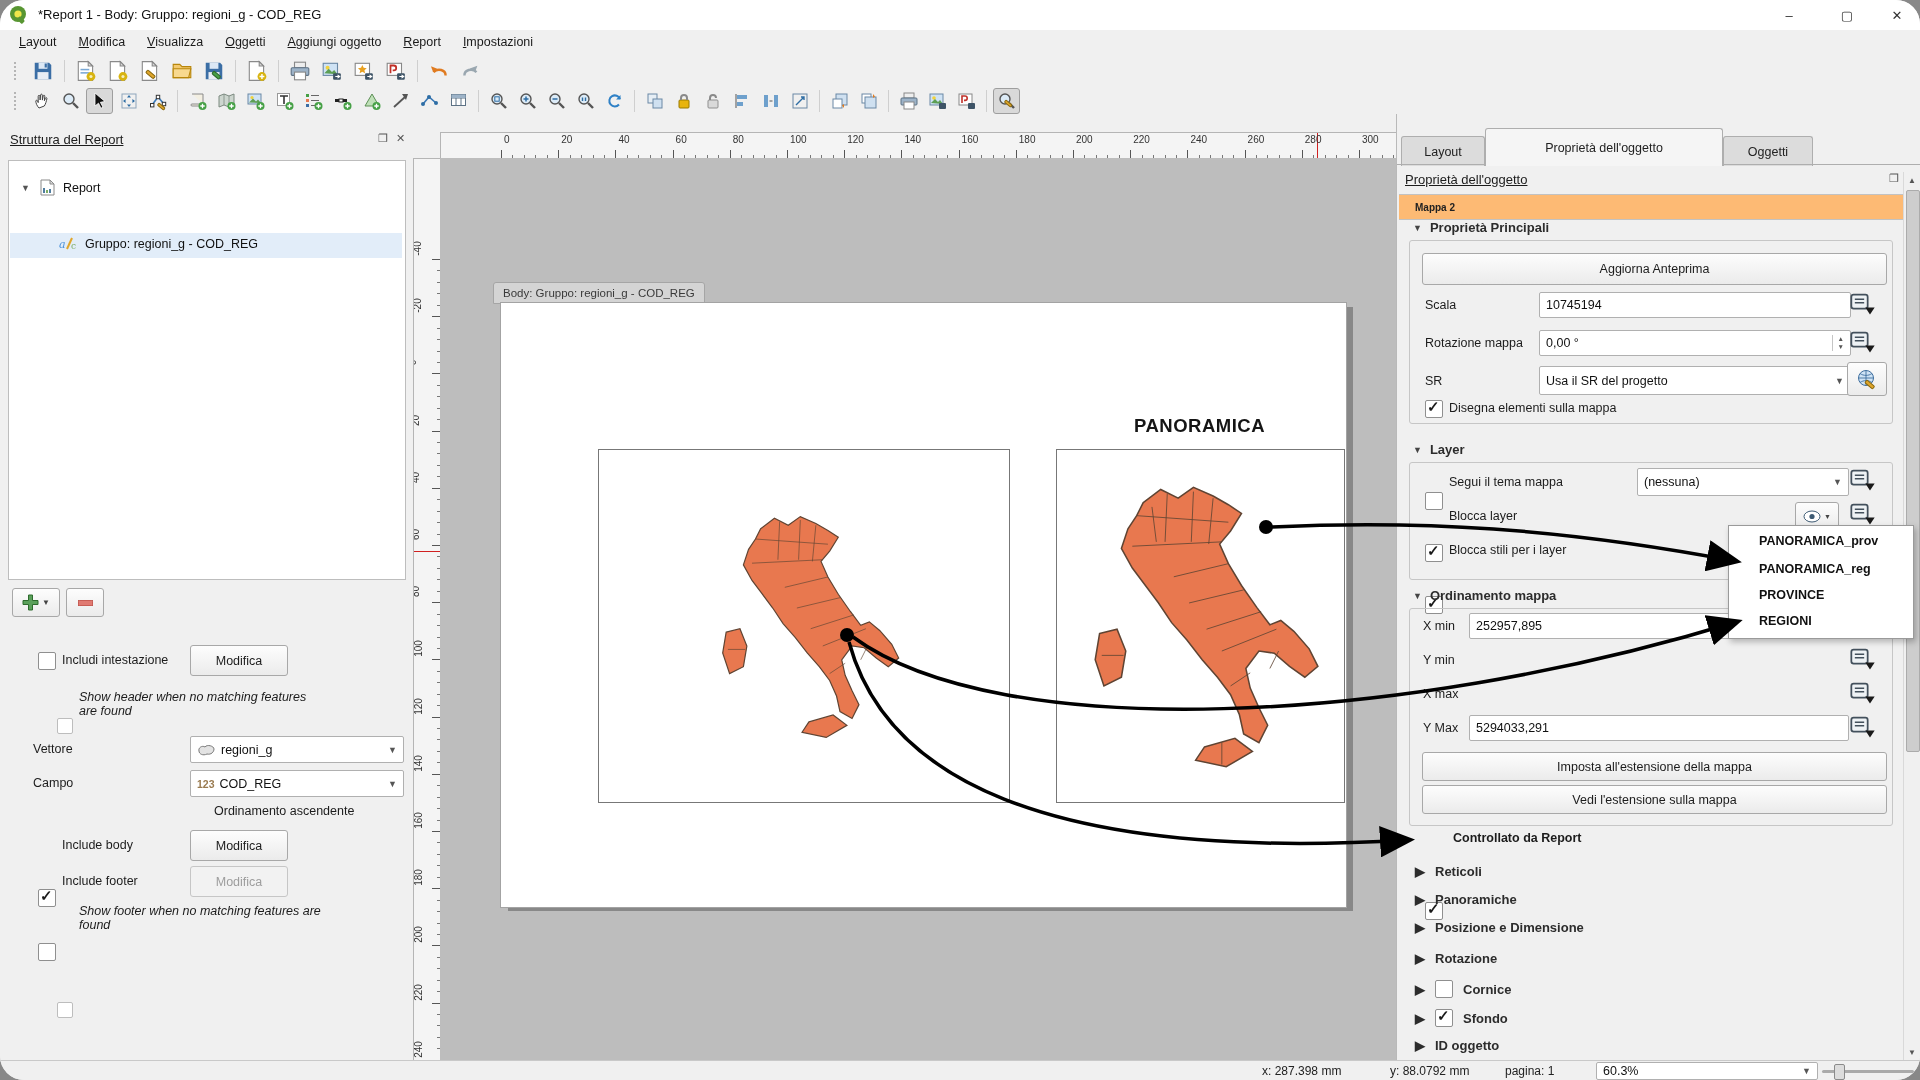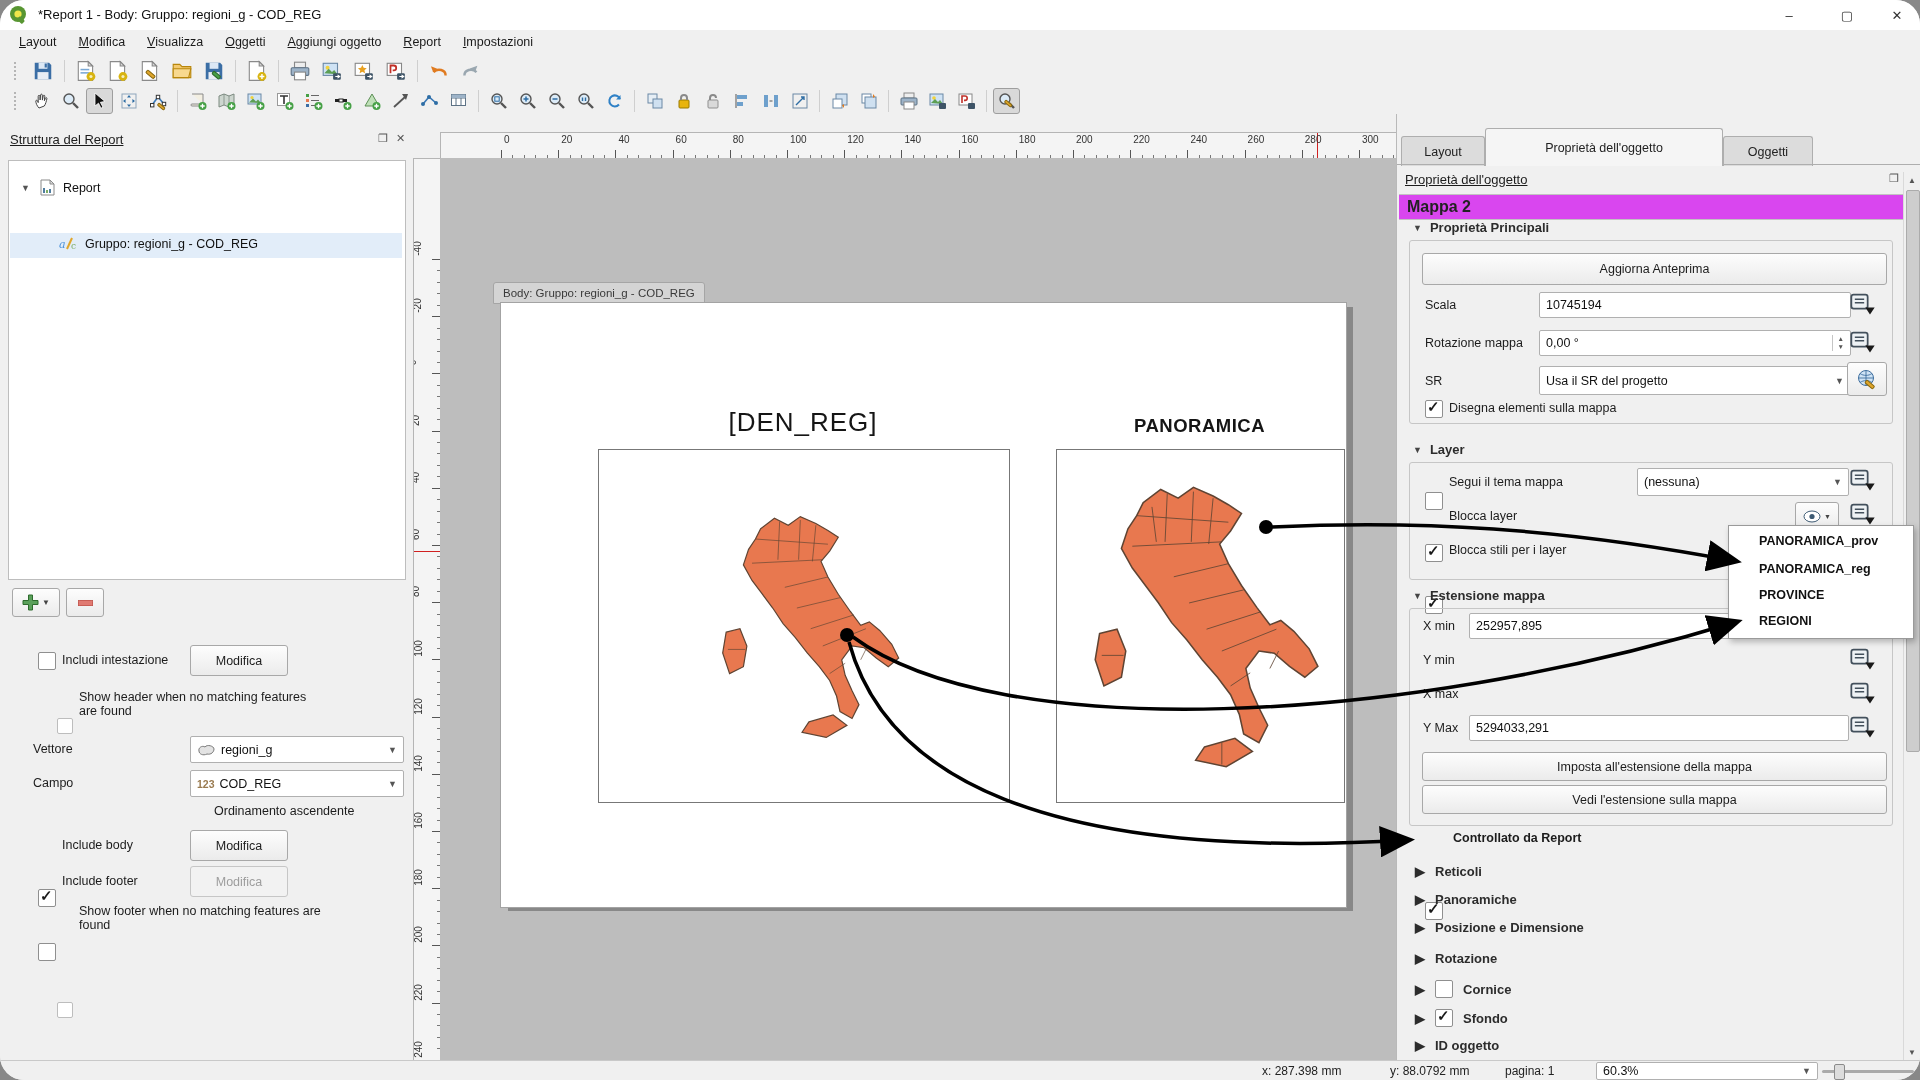--- a/index.html
+++ b/index.html
@@ -36,28 +36,28 @@
   #tree-sel{position:absolute;left:1px;top:72px;width:392px;height:25px;background:#e2edf9;}
   
   .btn{display:flex;align-items:center;justify-content:center;background:linear-gradient(#fdfdfd,#ebebeb);
        border:1px solid #a8a8a8;border-radius:3px;color:#1c1c1c;font-size:12.5px;}
   .btn.disabled{color:#9d9d9d;border-color:#c6c6c6;background:#f2f2f2;}
   .input,.combo{background:#fff;border:1px solid #b0b0b0;border-radius:2px;display:flex;align-items:center;padding:0 6px;font-size:12.5px;color:#111;}
   .combo .caret{margin-left:auto;color:#555;font-size:9px;}
   .checkbox{width:16px;height:16px;background:#fff;border:1px solid #8f8f8f;border-radius:2px;position:relative;}
   .checkbox.small{width:14px;height:14px;border-color:#bdbdbd;}
   .checkbox.checked::after{content:"\2713";position:absolute;left:1px;top:-3px;font-size:15px;font-weight:bold;color:#1a1a1a;}
-  .gray{color:#8d8d8d;}
+  .gray{color:#8d8d8d;font-style:italic;}
   .lbl{position:absolute;font-size:12.5px;color:#1c1c1c;}
   
   .tab{position:absolute;display:flex;align-items:center;justify-content:center;font-size:12.5px;color:#222;
        background:#dcdcdc;border:1px solid #aeaeae;border-bottom:none;border-radius:3px 3px 0 0;}
   .tab.active-tab{background:#f5f5f5;z-index:2;}
   #tabline{position:absolute;left:0;top:50px;width:524px;height:1px;background:#aeaeae;}
-  #item-bar{position:absolute;left:2px;top:80px;width:504px;height:24px;background:#d946ef;border-top:1px solid #c2c2c2;border-bottom:1px solid #c2c2c2;display:flex;align-items:center;font-weight:bold;padding-left:8px;font-size:16px;}
+  #item-bar{position:absolute;left:2px;top:80px;width:504px;height:24px;background:#fdba74;border-top:1px solid #c2c2c2;border-bottom:1px solid #c2c2c2;display:flex;align-items:center;font-weight:bold;padding-left:16px;font-size:10px;}
   .sec-head{position:absolute;display:flex;align-items:center;gap:8px;font-weight:bold;font-size:13px;color:#2c2c2c;}
   .sec-head .tri{font-size:9px;color:#444;}
   .gbox{position:absolute;border:1px solid #c6c6c6;border-radius:3px;}
   .dd-icon{position:absolute;width:28px;height:24px;}
   .collapse-row{position:absolute;display:flex;align-items:center;gap:10px;font-weight:bold;font-size:13px;color:#2c2c2c;}
   
   #canvas{left:413px;top:114px;width:983px;height:946px;background:#f0f0f0;overflow:hidden;}
   #hruler{position:absolute;left:27px;top:18px;width:956px;height:26px;background:#f4f4f4;border:1px solid #b5b5b5;overflow:hidden;}
   #vruler{position:absolute;left:0px;top:44px;width:27px;height:902px;background:#f4f4f4;border:1px solid #b5b5b5;overflow:hidden;}
   #ruler-corner{position:absolute;left:0;top:18px;width:27px;height:26px;background:#f0f0f0;}
@@ -719,21 +719,20 @@
         <div class="vtickm" style="top: 866.48px;"></div>
         <div class="vtickm" style="top: 877.92px;"></div>
         <div class="vtickm" style="top: 889.36px;"></div>
         <div class="vtickM" style="top: 900.8px;"></div>
         <span class="vlabel" style="top: 884.8px;">240</span>
       </div>
     <div id="draw-area" style="background: rgb(189, 189, 189);">
       <div id="page-shadow"></div>
       <div id="page-tab">Body: Gruppo: regioni_g - COD_REG</div>
       <div id="page">
-        <div class="map-title" style="left:97px;top:104px;width:410px;font-size:26px;letter-spacing:1px">[DEN_REG]</div>
         <div class="map-title" style="left:555px;top:112px;width:287px;font-size:18.5px;font-weight:600;letter-spacing:.5px">PANORAMICA</div>
         <div class="map-frame" style="left:97px;top:146px;width:410px;height:352px">
           <svg style="position:absolute;left:103px;top:34px" width="207" height="286" viewBox="0 0 120 138">
             <path class="italy" d="M34 12 L42 6 L50 10 L57 5 L66 9 L73 13 L79 17 L74 25 L69 31 L73 40 L79 50 L86 60 L92 68 L97 66 L103 71 L110 79 L114 87 L108 92 L101 87 L94 81 L87 80 L81 88 L83 97 L87 106 L91 114 L87 122 L80 118 L78 109 L74 100 L68 92 L61 84 L54 75 L47 67 L41 58 L35 50 L29 42 L24 33 L27 24 L31 18 Z"></path>
             <path class="italy" d="M62 124 L76 120 L84 126 L72 133 L58 130 Z"></path>
             <path class="italy" d="M14 72 L22 70 L26 80 L24 92 L16 96 L12 84 Z"></path>
             <path class="region-line" d="M31 18 L73 21 M29 32 L70 30 M45 8 L44 30 M57 7 L56 30 M66 10 L64 31 M73 40 L48 46 M80 52 L55 58 M88 62 L63 70 M95 70 L70 80 M83 90 L74 96 M96 80 L92 88 M15 82 L25 82"></path>
           </svg>
         </div>
         <div class="map-frame" style="left:555px;top:146px;width:287px;height:352px">
@@ -831,21 +830,21 @@
     <svg class="dd-icon" style="left:452px;top:388px" viewBox="0 0 24 20">
         <rect x="2" y="2" width="14" height="12" rx="2" fill="#eef2f5" stroke="#43505c" stroke-width="1.5"></rect>
         <path d="M5 6h8M5 9h8" stroke="#43505c" stroke-width="1.3"></path>
         <path d="M14 13h8l-4 6z" fill="#1a1a1a"></path>
       </svg>
     <div class="abs checkbox checked" style="left:28px;top:428px"></div>
     <span class="lbl" style="left:52px;top:429px">Blocca stili per i layer</span>
 
     <div class="sec-head" style="left:16px;top:474px">
       <span class="tri">▼</span>
-      <span>Estensione mappa</span>
+      <span>Ordinamento mappa</span>
     </div>
     <div class="gbox" style="left:12px;top:494px;width:482px;height:216px"></div>
     <span class="lbl" style="left:26px;top:505px">X min</span>
     <div class="abs input" style="left:72px;top:499px;width:366px;height:24px">
         <span>252957,895</span>
       </div>
     <svg class="dd-icon" style="left:452px;top:499px" viewBox="0 0 24 20">
         <rect x="2" y="2" width="14" height="12" rx="2" fill="#eef2f5" stroke="#43505c" stroke-width="1.5"></rect>
         <path d="M5 6h8M5 9h8" stroke="#43505c" stroke-width="1.3"></path>
         <path d="M14 13h8l-4 6z" fill="#1a1a1a"></path>

